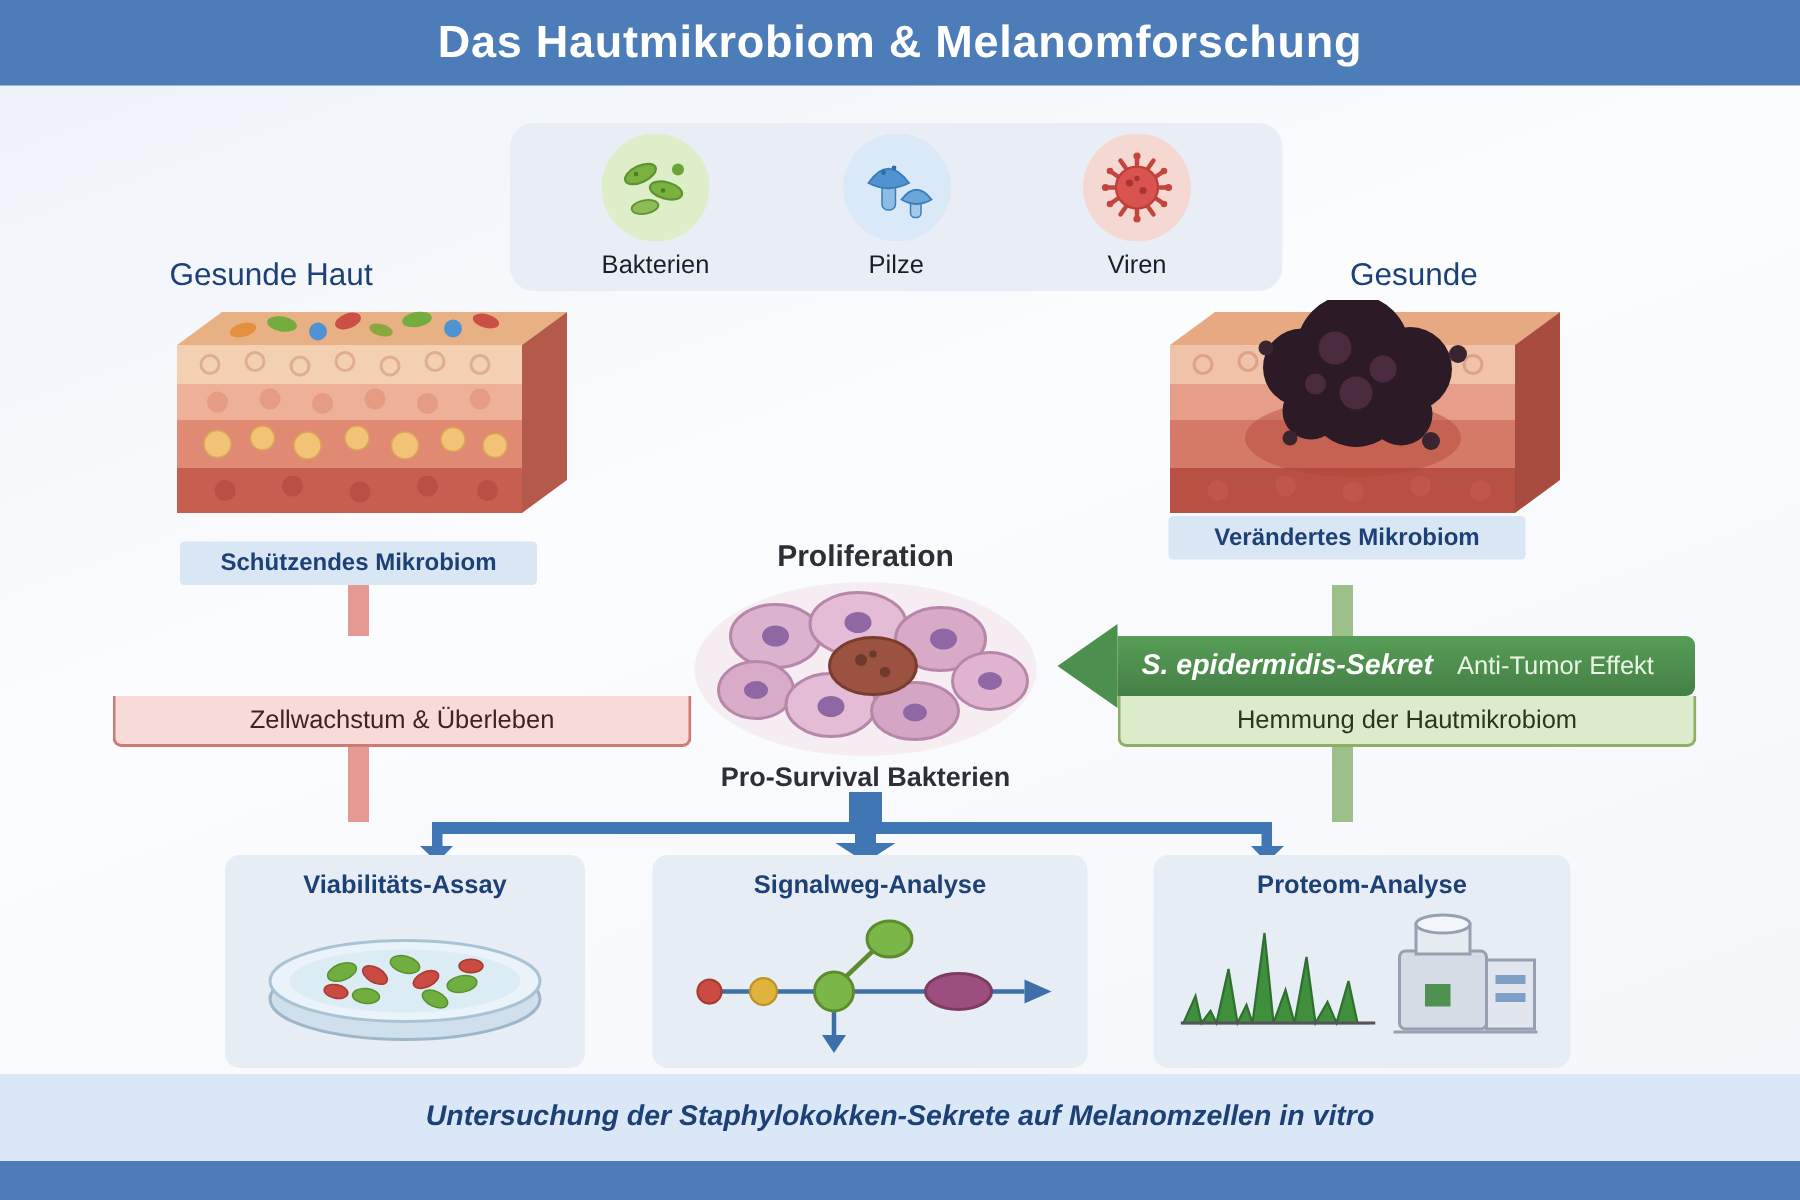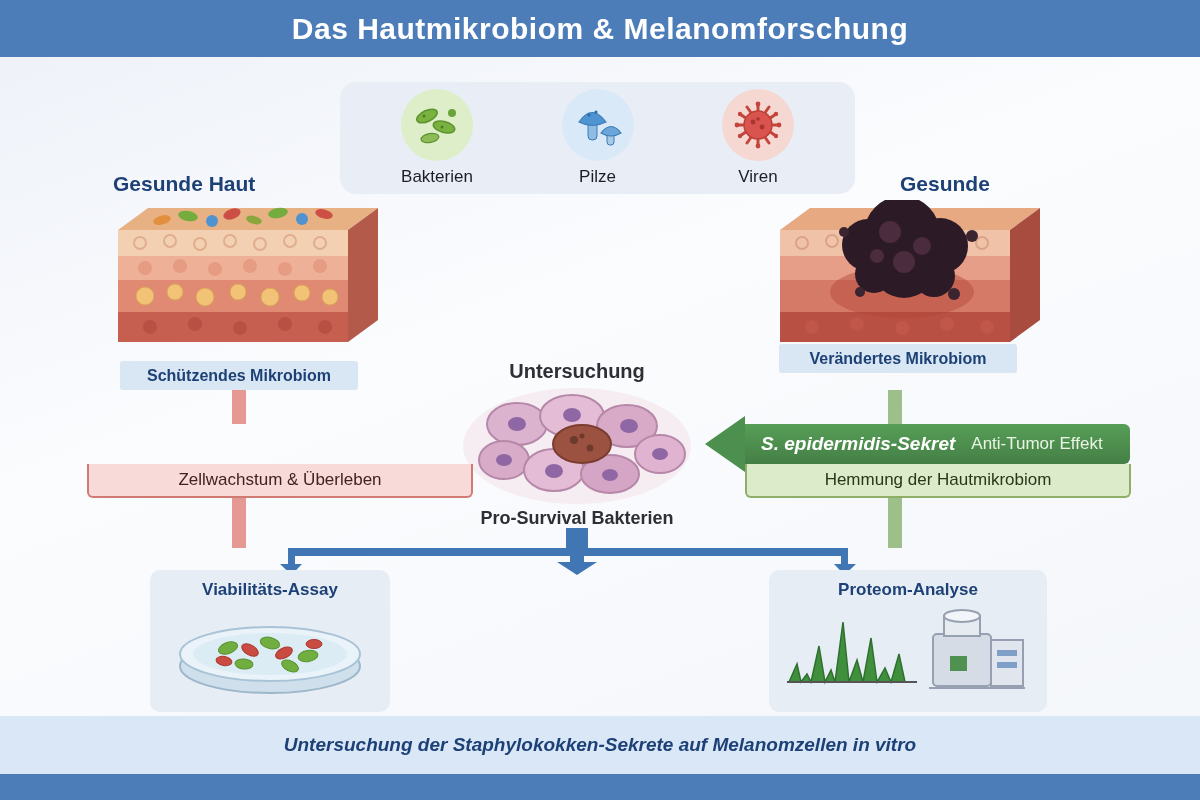--- a/index.html
+++ b/index.html
@@ -17,21 +17,21 @@
     margin:0;text-align:center;line-height:57px;color:#ffffff;
     font-size:30px;font-weight:bold;letter-spacing:.5px;
   }
   
   .legend{left:340px;top:82px;width:515px;height:112px;background:#e9eef6;border-radius:16px;
     display:flex;justify-content:space-between;align-items:center;padding:0 42px;box-sizing:border-box;}
   .legend-item{display:flex;flex-direction:column;align-items:center;width:110px;}
   .legend-item .lbl{margin-top:6px;font-size:17px;color:#1d1d26;}
 
   
-  .sec-head{font-size:21px;font-weight:bold;color:#1d4176;}
+  .sec-head{font-size:21px;font-weight:normal;color:#1d4176;}
 
   
   .micro-label{width:238px;height:29px;background:#d9e6f3;color:#1d4176;font-weight:bold;
     font-size:16px;line-height:29px;text-align:center;border-radius:3px;}
 
   
   .center-label{width:300px;text-align:center;font-size:20px;color:#2e2e36;font-weight:600;}
 
   
   .fx-arrow{height:40px;z-index:2;}
@@ -230,21 +230,21 @@
       <circle cx="72" cy="32" r="5"></circle>
         <circle cx="200" cy="36" r="6"></circle>
         <circle cx="88" cy="92" r="5"></circle>
         <circle cx="182" cy="94" r="6"></circle>
     </g>
   </svg>
 
   <div class="abs micro-label" style="left:120px;top:361px;">Schützendes Mikrobiom</div>
   <div class="abs micro-label" style="left:779px;top:344px;">Verändertes Mikrobiom</div>
 
-  <div class="abs center-label" style="left:427px;top:360px;">Untersuchung</div>
+  <div class="abs center-label" style="left:427px;top:360px;">Proliferation</div>
   <svg class="abs" style="left:462px;top:386px;z-index:1;" width="230" height="120" viewBox="0 0 230 120">
     <ellipse cx="115" cy="60" rx="114" ry="58" fill="#f6edf2"></ellipse>
     <g stroke="#b687a8" stroke-width="2">
       <ellipse cx="55" cy="38" rx="30" ry="21" fill="#dcb3cf"></ellipse>
       <ellipse cx="110" cy="30" rx="32" ry="21" fill="#e4bcd6"></ellipse>
       <ellipse cx="165" cy="40" rx="30" ry="21" fill="#d8aac8"></ellipse>
       <ellipse cx="198" cy="68" rx="25" ry="19" fill="#e0b4d0"></ellipse>
       <ellipse cx="42" cy="74" rx="25" ry="19" fill="#d8abc9"></ellipse>
       <ellipse cx="92" cy="84" rx="30" ry="21" fill="#e4bcd6"></ellipse>
       <ellipse cx="148" cy="88" rx="29" ry="19" fill="#d5a5c5"></ellipse>
@@ -264,21 +264,21 @@
         <circle cx="128" cy="62" r="3.5"></circle>
         <circle cx="120" cy="50" r="2.5"></circle>
     </g>
   </svg>
 
   <div class="abs band band-pink" style="left:232px;top:390px;height:34px;"></div>
   <div class="abs band band-pink" style="left:232px;top:498px;height:50px;"></div>
   <div class="abs band band-green" style="left:888px;top:390px;height:34px;"></div>
   <div class="abs band band-green" style="left:888px;top:498px;height:50px;"></div>
 
-  <div class="abs sub-box sub-red" style="left:75px;top:464px;margin-left:12px;">Zellwachstum &amp; Überleben</div>
+  <div class="abs sub-box sub-red" style="left:75px;top:464px;">Zellwachstum &amp; Überleben</div>
 
   <div class="abs fx-arrow green" style="left:705px;top:424px;width:425px;">
     <div class="head"></div>
     <div class="fx-body">
       <span class="nm">S. epidermidis-Sekret</span>
       <span class="ef">Anti-Tumor Effekt</span>
     </div>
   </div>
   <div class="abs sub-box sub-green" style="left:745px;top:464px;">Hemmung der Hautmikrobiom</div>
 
@@ -312,20 +312,37 @@
           <ellipse cx="118" cy="60" rx="9" ry="5" fill="#6fae3f" stroke="#58922f" transform="rotate(25 118 60)"></ellipse>
           <ellipse cx="78" cy="44" rx="9" ry="5" fill="#c94b42" stroke="#a93a32" transform="rotate(30 78 44)"></ellipse>
           <ellipse cx="112" cy="47" rx="9" ry="5" fill="#c94b42" stroke="#a93a32" transform="rotate(-25 112 47)"></ellipse>
           <ellipse cx="52" cy="55" rx="8" ry="4.5" fill="#c94b42" stroke="#a93a32" transform="rotate(10 52 55)"></ellipse>
           <ellipse cx="142" cy="38" rx="8" ry="4.5" fill="#c94b42" stroke="#a93a32"></ellipse>
         </g>
       </svg>
     </div>
   </div>
 
+  <div class="abs assay-box" style="left:435px;width:290px;">
+    <div class="assay-title">Signalweg-Analyse</div>
+    <div class="assay-art">
+      <svg width="258" height="98" viewBox="0 0 258 98">
+        <line x1="14" y1="55" x2="232" y2="55" stroke="#3f6fa8" stroke-width="3"></line>
+        <polygon points="232,47 232,63 250,55" fill="#3f6fa8"></polygon>
+        <line x1="105" y1="68" x2="105" y2="84" stroke="#3f6fa8" stroke-width="3"></line>
+        <polygon points="97,84 113,84 105,96" fill="#3f6fa8"></polygon>
+        <line x1="112" y1="46" x2="132" y2="27" stroke="#5d8c2f" stroke-width="3"></line>
+        <circle cx="22" cy="55" r="8" fill="#c94b42" stroke="#a93a32" stroke-width="1.5"></circle>
+        <circle cx="58" cy="55" r="9" fill="#e0b33c" stroke="#bd9327" stroke-width="1.5"></circle>
+        <circle cx="105" cy="55" r="13" fill="#7ab648" stroke="#5d8c2f" stroke-width="2"></circle>
+        <ellipse cx="142" cy="20" rx="15" ry="12" fill="#7ab648" stroke="#5d8c2f" stroke-width="2"></ellipse>
+        <ellipse cx="188" cy="55" rx="22" ry="12" fill="#9c4f7e" stroke="#7d3a62" stroke-width="2"></ellipse>
+      </svg>
+    </div>
+  </div>
 
   <div class="abs assay-box" style="left:769px;width:278px;">
     <div class="assay-title">Proteom-Analyse</div>
     <div class="assay-art">
       <svg width="130" height="80" viewBox="0 0 130 80">
         <path d="M2,72 L10,54 14,72 20,64 24,72 32,36 38,72 44,60 48,72 56,12 62,72 70,50 76,72 84,28 90,72 98,58 104,72 112,44 118,72 126,72 Z" fill="#3f8f3c" stroke="#2f7030" stroke-width="1.5"></path>
         <line x1="0" y1="72" x2="130" y2="72" stroke="#555" stroke-width="2"></line>
       </svg>
       <svg width="104" height="88" viewBox="0 0 104 88">
         <rect x="66" y="34" width="32" height="46" fill="#e0e5ee" stroke="#97a0b0" stroke-width="2"></rect>

